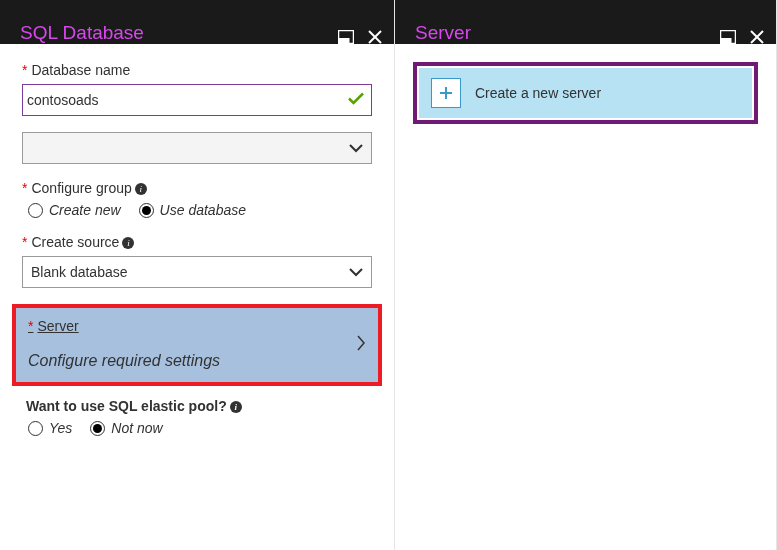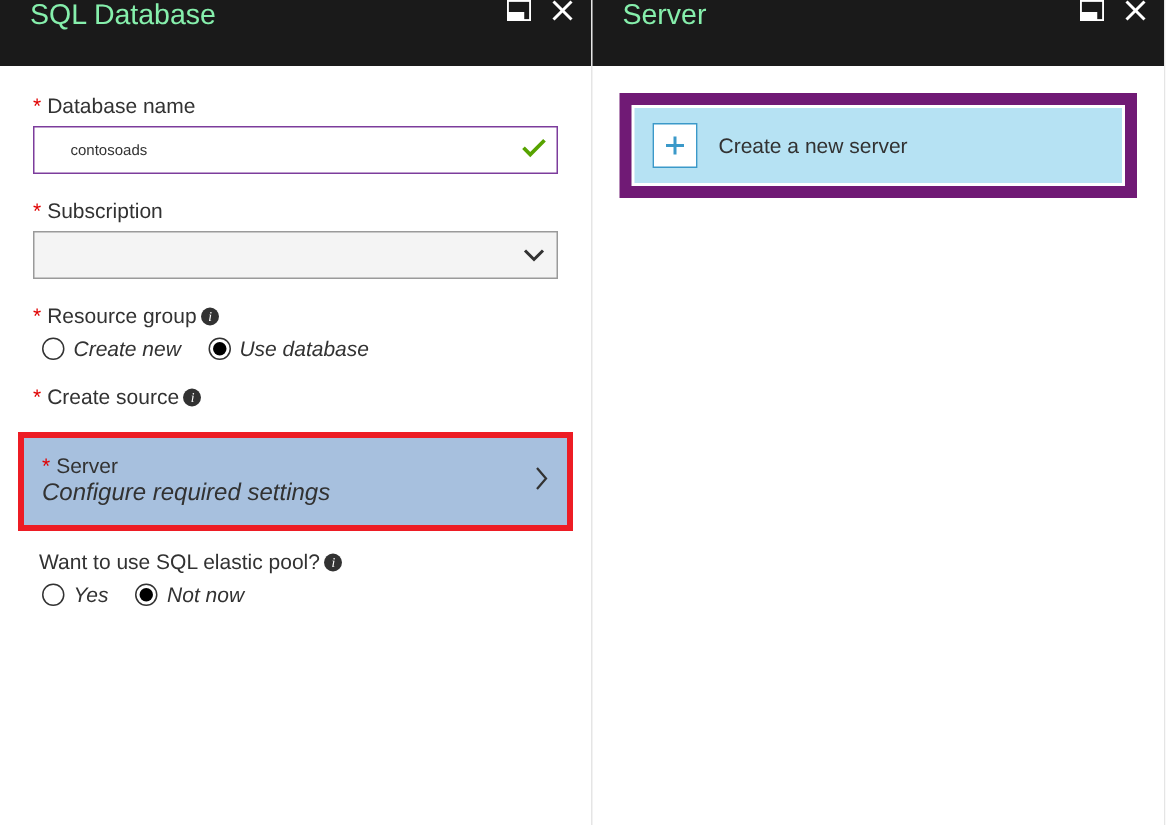--- a/index.html
+++ b/index.html
@@ -15,24 +15,24 @@
   }
   .blade {
     display: flex;
     flex-direction: column;
     border-right: 1px solid #e5e5e5;
   }
   .blade.left { width: 395px; }
   .blade.right { flex: 1; }
   .blade-header {
     background: #1a1a1a;
-    color: #86efac;
+    color: #d946ef;
     height: 44px;
     display: flex;
-    align-items: flex-start;
+    align-items: flex-end;
     padding: 0 12px 0 20px;
     justify-content: space-between;
   }
   .blade-title {
     font-size: 19px;
     font-weight: 400;
   }
   .header-icons {
     display: flex;
     align-items: center;
@@ -62,22 +62,22 @@
     text-align: center;
     font-style: italic;
     font-family: Georgia, serif;
     margin-left: 3px;
     vertical-align: middle;
   }
   .text-input {
     width: 100%;
     height: 32px;
     border: 1px solid #7c3c9c;
-    padding: 0 30px 0 24px;
-    font-size: 10px;
+    padding: 0 30px 0 4px;
+    font-size: 14px;
     color: #323232;
     position: relative;
   }
   .input-wrap { position: relative; width: 100%; }
   .check-icon {
     position: absolute;
     right: 8px; top: 50%;
     transform: translateY(-50%);
     color: #57a300;
   }
@@ -137,39 +137,41 @@
     background: #a7c0de;
     display: flex;
     align-items: center;
     justify-content: space-between;
     padding: 10px 12px 12px 12px;
     cursor: pointer;
   }
   .nav-item .nav-text .nav-label {
     font-size: 14px;
     color: #323232;
+    text-decoration: underline;
   }
   .nav-item .nav-text .nav-sub {
     font-size: 16px;
     font-style: italic;
     color: #323232;
-    margin-top: 2px;
+    margin-top: 18px;
   }
   .nav-arrow { color: #323232; }
   .smalltext {
     font-size: 14px;
     margin-bottom: 6px;
     margin-top: 6px;
     padding-left: 4px;
+    font-weight: bold;
   }
 
   
   .right .blade-body { padding: 18px 18px 0 18px; }
   .create-box {
-    border: 8px solid #701a75;
+    border: 4px solid #701a75;
     padding: 2px;
     margin-bottom: 3px;
   }
   .create-inner {
     background: #b6e2f3;
     padding: 10px 12px;
     display: flex;
     align-items: center;
     gap: 14px;
     cursor: pointer;
@@ -220,47 +222,54 @@
         <input class="text-input" type="text" value="contosoads" style="">
         <span class="check-icon">
           <svg width="16" height="14" viewBox="0 0 16 14">
               <polyline points="1,7 5.5,11.5 15,2" fill="none" stroke="#57a300" stroke-width="2.5"></polyline>
             </svg>
         </span>
       </div>
     </div>
 
     <div class="field">
-      <div class="field-label"><span class="req">*</span><span>Subscription</span></div>
       <div class="select-box muted">
         <span></span>
         <span class="chevron">
           <svg width="14" height="10" viewBox="0 0 14 10">
               <polyline points="1,2 7,8 13,2" fill="none" stroke="#323232" stroke-width="2"></polyline>
             </svg>
         </span>
       </div>
     </div>
 
     <div class="field">
-      <div class="field-label"><span class="req">*</span><span>Resource group</span><span class="info-icon">i</span></div>
+      <div class="field-label"><span class="req">*</span><span>Configure group</span><span class="info-icon">i</span></div>
       <div class="radio-row">
         <div class="radio-opt">
           <span class="radio"></span>
           <span>Create new</span>
         </div>
         <div class="radio-opt">
           <span class="radio selected"></span>
           <span>Use database</span>
         </div>
       </div>
     </div>
 
     <div class="field">
       <div class="field-label"><span class="req">*</span><span>Create source</span><span class="info-icon">i</span></div>
+      <div class="select-box">
+        <span>Blank database</span>
+        <span class="chevron">
+          <svg width="14" height="10" viewBox="0 0 14 10">
+              <polyline points="1,2 7,8 13,2" fill="none" stroke="#323232" stroke-width="2"></polyline>
+            </svg>
+        </span>
+      </div>
     </div>
 
     <div class="highlight-red">
       <div class="nav-item">
         <div class="nav-text">
           <div class="nav-label"><span class="req">*</span><span>Server</span></div>
           <div class="nav-sub">Configure required settings</div>
         </div>
         <span class="nav-arrow">
           <svg width="10" height="18" viewBox="0 0 10 18">

